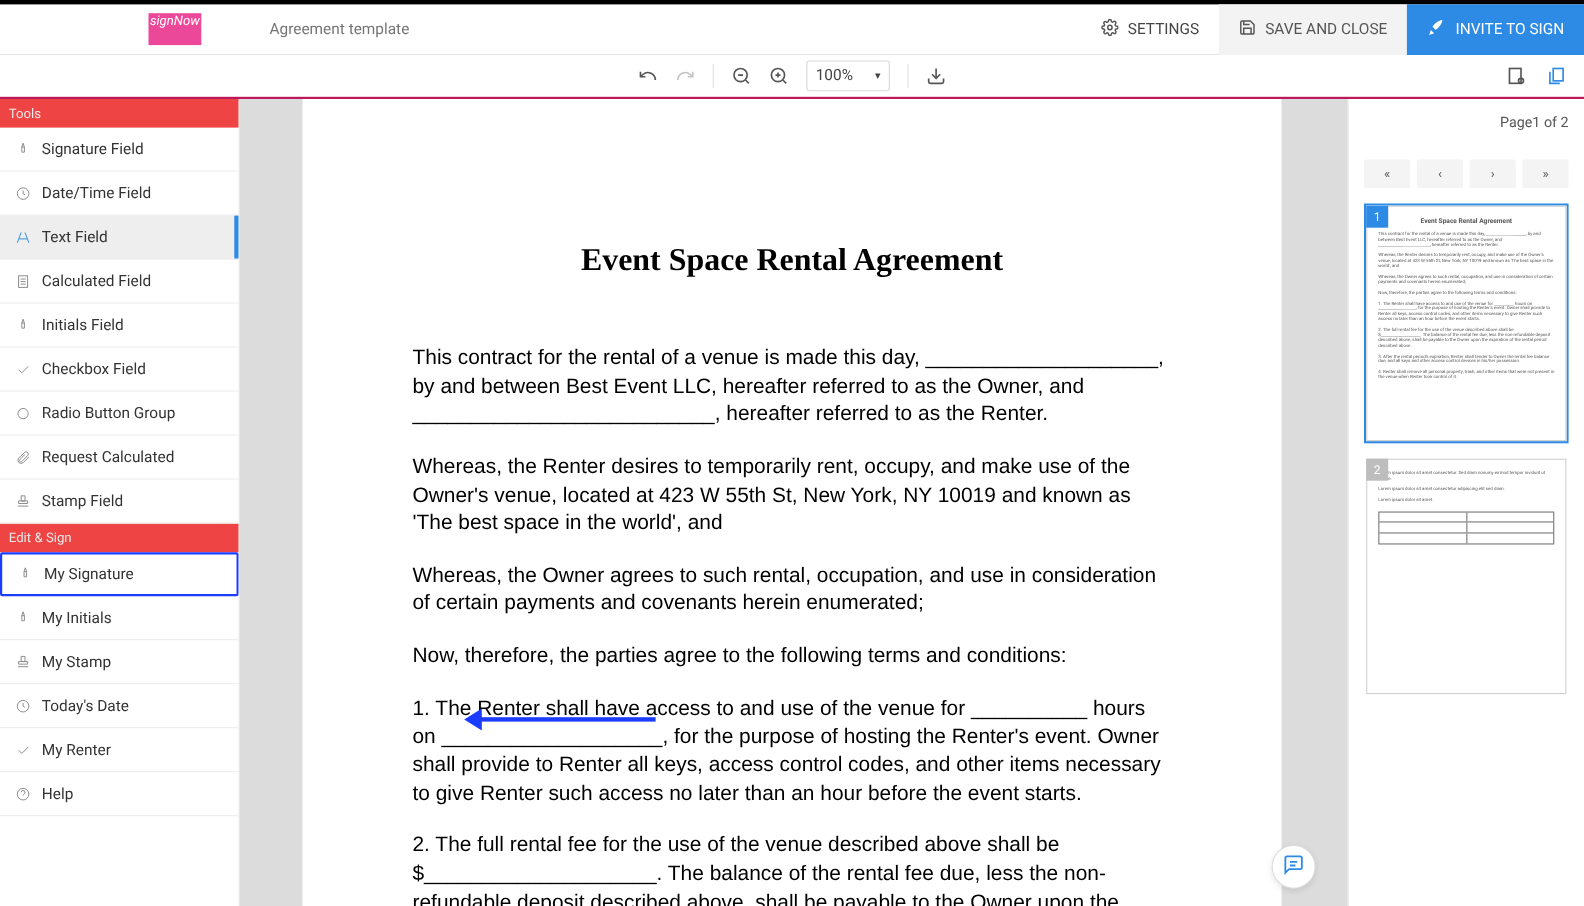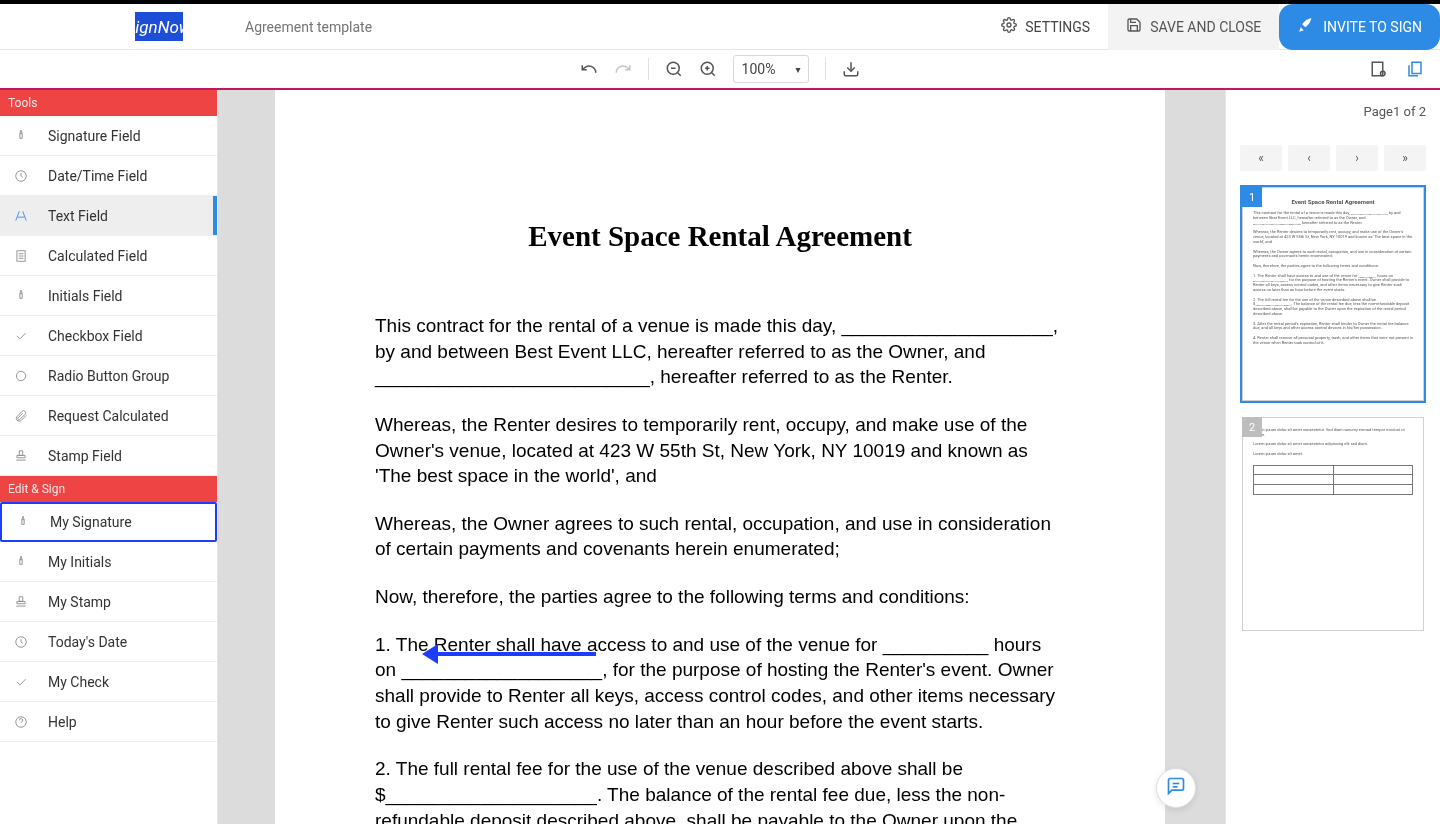--- a/index.html
+++ b/index.html
@@ -5,32 +5,32 @@
 * { margin: 0; padding: 0; box-sizing: border-box; font-family: -apple-system, BlinkMacSystemFont, "Segoe UI", Roboto, Arial, sans-serif; }
 html, body { height: 100%; overflow: hidden; }
 body { display: flex; flex-direction: column; background: #fff; }
 
 .top-black { height: 4px; background: #000; }
 
 .header {
   height: 46px; display: flex; align-items: center; border-bottom: 1px solid #e5e5e5;
 }
 .logo {
-  width: 48px; height: 29px; background: #1d4ed8; color: #fff; margin-left: 135px;
-  display: flex; align-items: center; justify-content: center; font-style: italic; font-size: 17px;
+  width: 48px; height: 29px; background: #ec4899; color: #fff; margin-left: 135px;
+  display: flex; justify-content: center; font-style: italic; font-size: 12px;
 }
 .title-input {
   flex: 1; margin-left: 62px; border: none; outline: none; font-size: 14px; color: #3b82f6;
 }
 .header-btn {
   height: 46px; display: flex; align-items: center; padding: 0 18px; font-size: 14px; color: #444;
   cursor: pointer; gap: 8px;
 }
 .header-btn.save { background: #f3f3f3; color: #555; }
-.header-btn.invite { background: #2d8be5; color: #fff; border-radius: 14px; }
+.header-btn.invite { background: #2d8be5; color: #fff; }
 
 .toolbar {
   height: 40px; border-bottom: 2px solid #be185d; display: flex; align-items: center;
   justify-content: center; gap: 16px; position: relative;
 }
 .tb-spacer { flex: 1; }
 .tb-icon { width: 18px; height: 18px; display: flex; align-items: center; justify-content: center; color: #6a6a6a; cursor: pointer; }
 .tb-sep { width: 1px; height: 22px; background: #e0e0e0; }
 .zoom-box {
   border: 1px solid #d8d8d8; border-radius: 3px; height: 28px; padding: 0 8px;
@@ -38,21 +38,21 @@
 }
 .toolbar-right { position: absolute; right: 16px; display: flex; gap: 18px; }
 
 .main { flex: 1; display: flex; min-height: 0; }
 
 .sidebar { width: 218px; border-right: 1px solid #e5e5e5; background: #fff; overflow-y: auto; }
 .sb-header {
   background: #ef4444; color: #e8e8e8; font-size: 12px; padding: 6px 8px;
 }
 .sb-item {
-  height: 40px; display: flex; align-items: center; gap: 20px; padding: 0 14px;
+  height: 40px; display: flex; align-items: center; gap: 10px; padding: 0 14px;
   border-bottom: 1px solid #eee; font-size: 14px; color: #333; cursor: pointer; position: relative;
 }
 .sb-item.active { background: #eeeeee; }
 .sb-item.active::after { content: ""; position: absolute; right: 0; top: 0; bottom: 0; width: 4px; background: #2d8be5; }
 .sb-item .si-icon { width: 14px; height: 14px; color: #888; display: flex; align-items: center; justify-content: center; }
 .sb-item.highlight { border: 2px solid #1c3dff; border-radius: 2px; }
 
 .canvas-area {
   flex: 1; background: #dcdcdc; position: relative; overflow: hidden;
 }
@@ -321,21 +321,21 @@
           </svg>
         </span>
       <span>Today's Date</span>
     </div>
     <div class="sb-item">
       <span class="si-icon">
           <svg width="14" height="14" viewBox="0 0 24 24" fill="none" stroke="#888" stroke-width="1.5">
             <path d="M5 12l5 5L20 7"></path>
           </svg>
         </span>
-      <span>My Check</span>
+      <span>My Renter</span>
     </div>
     <div class="sb-item">
       <span class="si-icon">
           <svg width="14" height="14" viewBox="0 0 24 24" fill="none" stroke="#888" stroke-width="1.5">
             <circle cx="12" cy="12" r="9"></circle>
             <path d="M9 9a3 3 0 1 1 4 3c-1 .5-1 1-1 2M12 18h0"></path>
           </svg>
         </span>
       <span>Help</span>
     </div>

